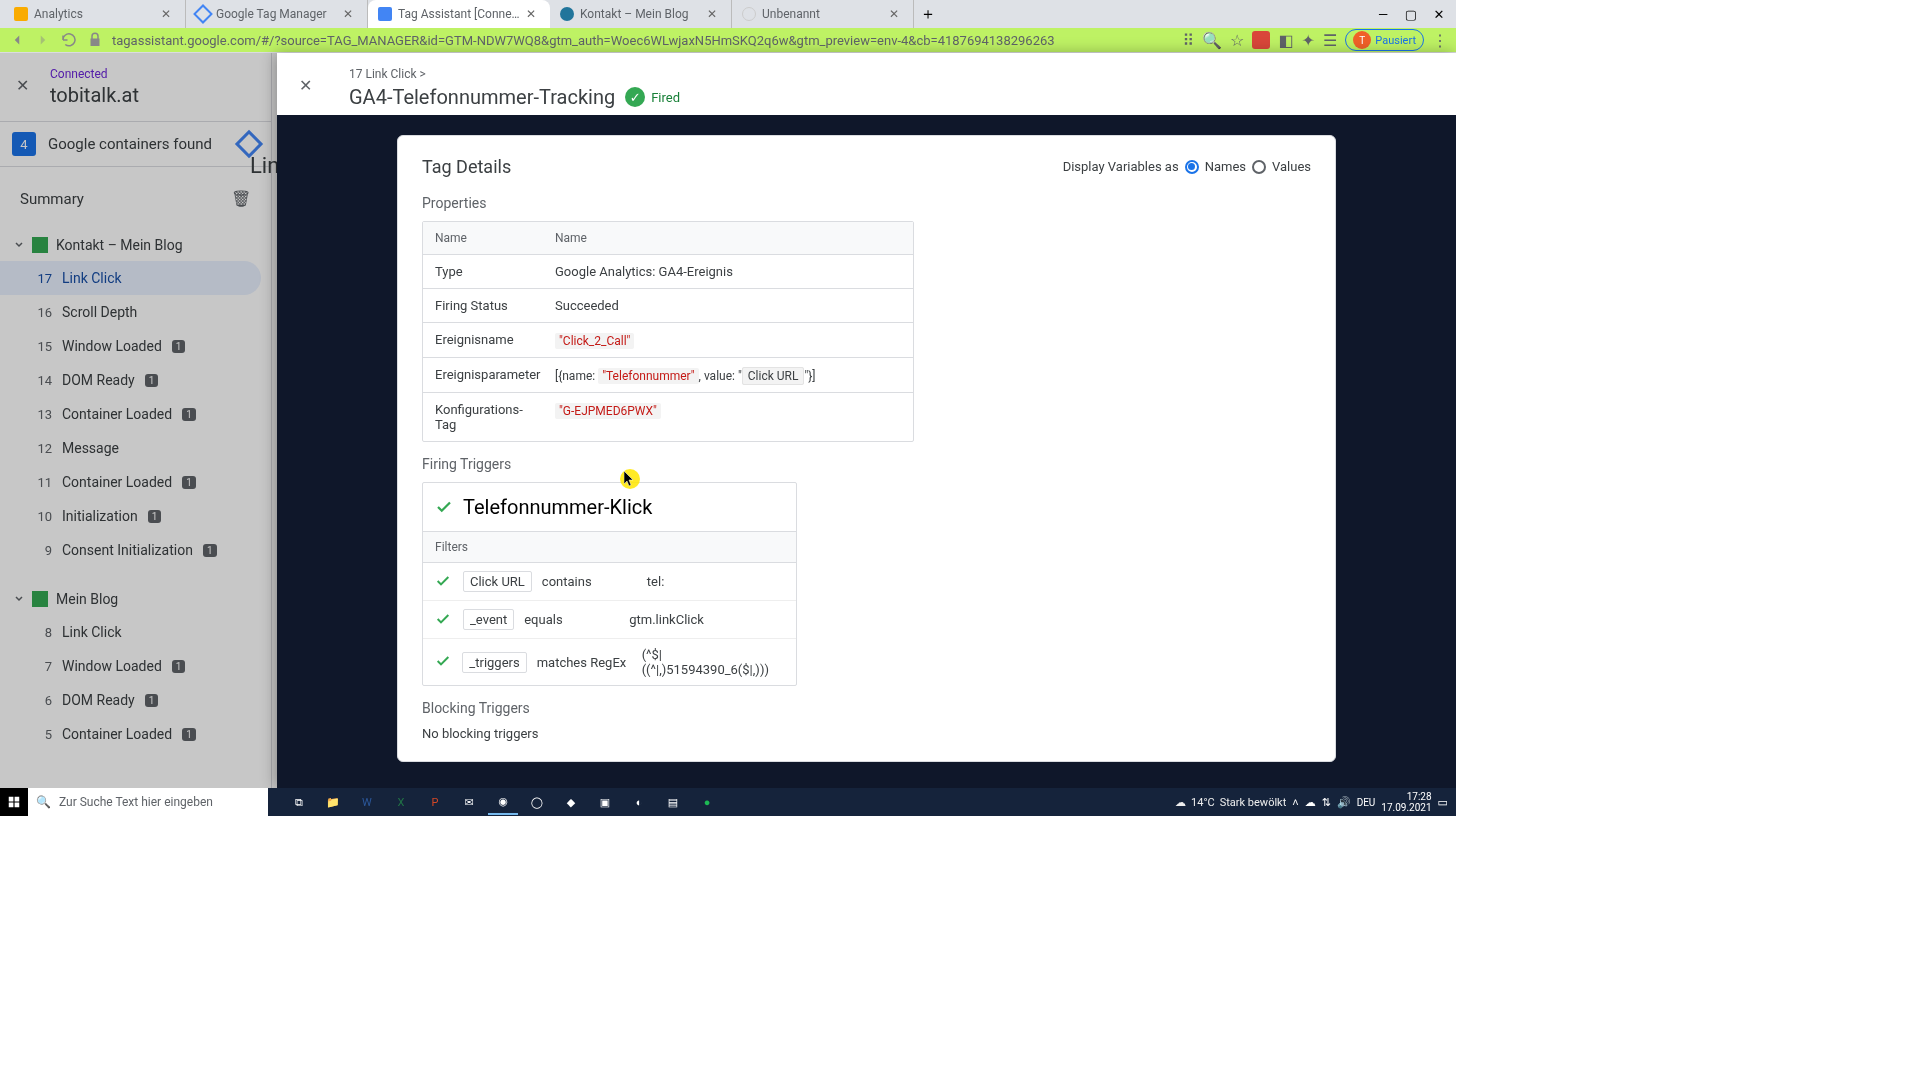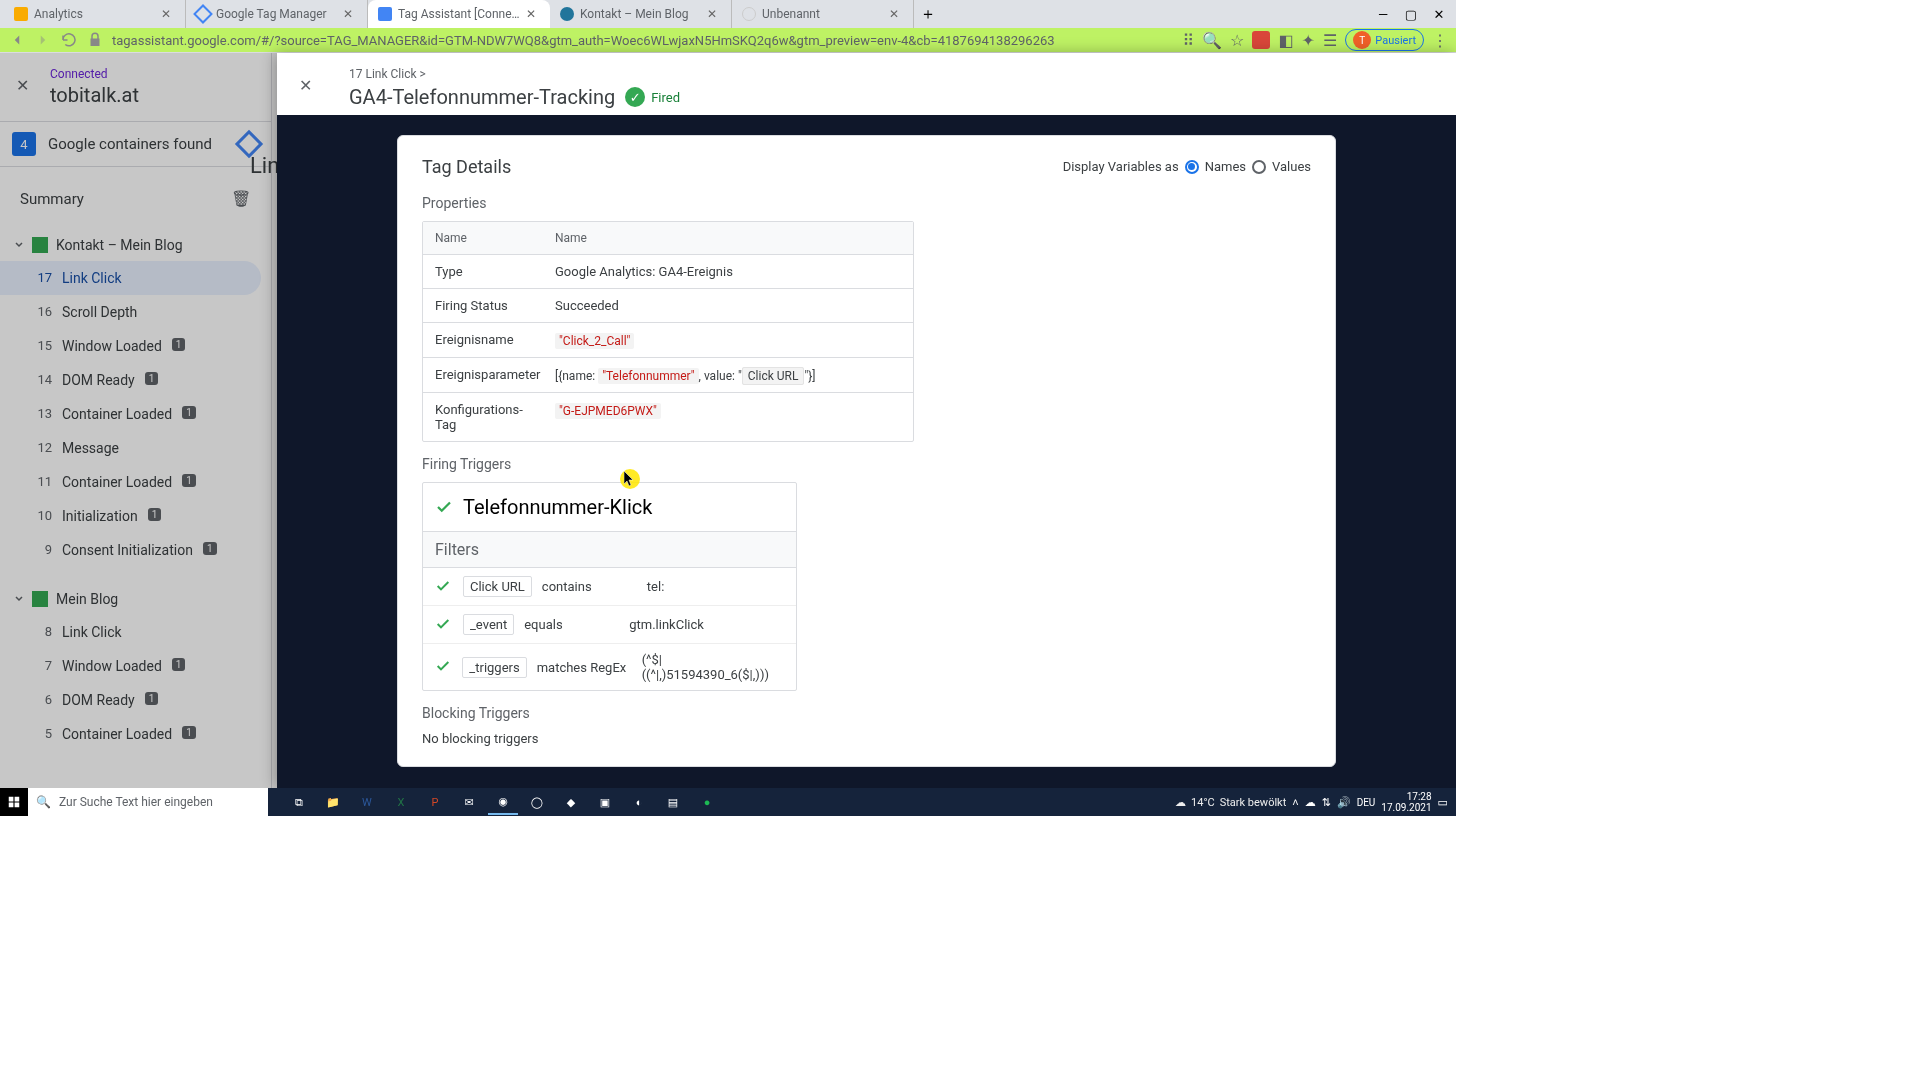--- a/index.html
+++ b/index.html
@@ -39,21 +39,21 @@
   .gcf-num { background: #1a73e8; color: #fff; width: 24px; height: 24px; border-radius: 3px; display: flex; align-items: center; justify-content: center; font-size: 13px; }
   .gcf-text { font-size: 15px; color: #3c4043; flex:1; }
   .gtm-logo { width:20px; height:20px; transform: rotate(45deg); border:3px solid #4285f4; }
   .sum-row { display: flex; align-items: center; justify-content: space-between; padding: 12px 20px; }
   .sum-row .t { font-size: 15px; color: #3c4043; }
   .dust { width:20px;height:20px;color:#5f6368;}
   .group { padding: 8px 0; }
   .grp-head { display: flex; align-items: center; gap: 8px; padding: 8px 14px; font-size: 14px; color: #3c4043; }
   .grp-head .caret { width: 10px; height: 10px; }
   .grp-sw { width: 16px; height: 16px; background: #34a853; }
-  .ev-row { display: flex; align-items: flex-start; gap: 10px; padding: 9px 10px 9px 30px; font-size: 14px; color: #3c4043; }
+  .ev-row { display: flex; align-items: center; gap: 10px; padding: 9px 10px 9px 30px; font-size: 14px; color: #3c4043; }
   .ev-row .num { width: 22px; text-align: right; color: #5f6368; font-size: 13px; }
   .ev-row.sel { background: #e8f0fe; color: #174ea6; border-radius: 0 30px 30px 0; margin-right: 10px;}
   .ev-row.sel .num { color: #174ea6; }
   .cnt-badge { font-size: 10px; background: #5f6368; color:#fff; border-radius:3px; padding:1px 4px;}
 
   
   .overlay { position: absolute; top: 53px; left: 0; right: 0; bottom: 28px; background: rgba(0,0,0,.22); }
   .modal { position: absolute; top: 53px; right: 0; left: 277px; bottom: 28px; background: #fff; box-shadow: -2px 0 14px rgba(0,0,0,.3);}
   .mod-head { display: flex; align-items: center; padding: 14px 22px; gap: 16px; }
   .mod-x { width: 24px; height: 24px; color: #5f6368; }
@@ -80,21 +80,21 @@
   .prop-table .c1 { width: 120px; color: #3c4043; }
   .prop-table .row:first-child .cell { color: #5f6368; font-size: 12px; }
   .prop-table .c2 { flex: 1; color: #3c4043; }
   .code { font-family: 'Roboto Mono', monospace; font-size: 12px; }
   .tok-s { color: #c41a16; background: #f3f3f3; padding: 1px 4px; border-radius: 2px; }
   .tok-v { background: #f3f3f3; padding: 1px 5px; border-radius: 2px; border:1px solid #e3e3e3;}
 
   .trig-box { border: 1px solid #dadce0; width: 375px; border-radius: 2px; font-size: 13px; }
   .trig-head { display: flex; align-items: center; gap: 10px; padding: 12px; }
   .chk-g { width: 18px; height: 18px; color: #34a853; }
-  .filters-lab { background: #f8f9fa; padding: 8px 12px; color: #5f6368; font-size: 16px; border-top: 1px solid #dadce0; border-bottom: 1px solid #dadce0; }
+  .filters-lab { background: #f8f9fa; padding: 8px 12px; color: #5f6368; font-size: 12px; border-top: 1px solid #dadce0; border-bottom: 1px solid #dadce0; }
   .f-row { display: flex; align-items: center; gap: 10px; padding: 8px 12px; }
   .f-row + .f-row { border-top: 1px solid #eee; }
   .f-var { border: 1px solid #dadce0; padding: 2px 6px; border-radius: 2px; color: #3c4043; }
   .f-op { color: #3c4043; min-width: 95px; }
   .f-val { color: #3c4043; }
 
   
   .cursor-mark { position: absolute; width: 20px; height: 20px; background: #ffe600; border-radius: 50%; opacity: .85; pointer-events: none; }
   .cursor-ptr { position: absolute; width: 12px; height: 16px; pointer-events: none; }
 

